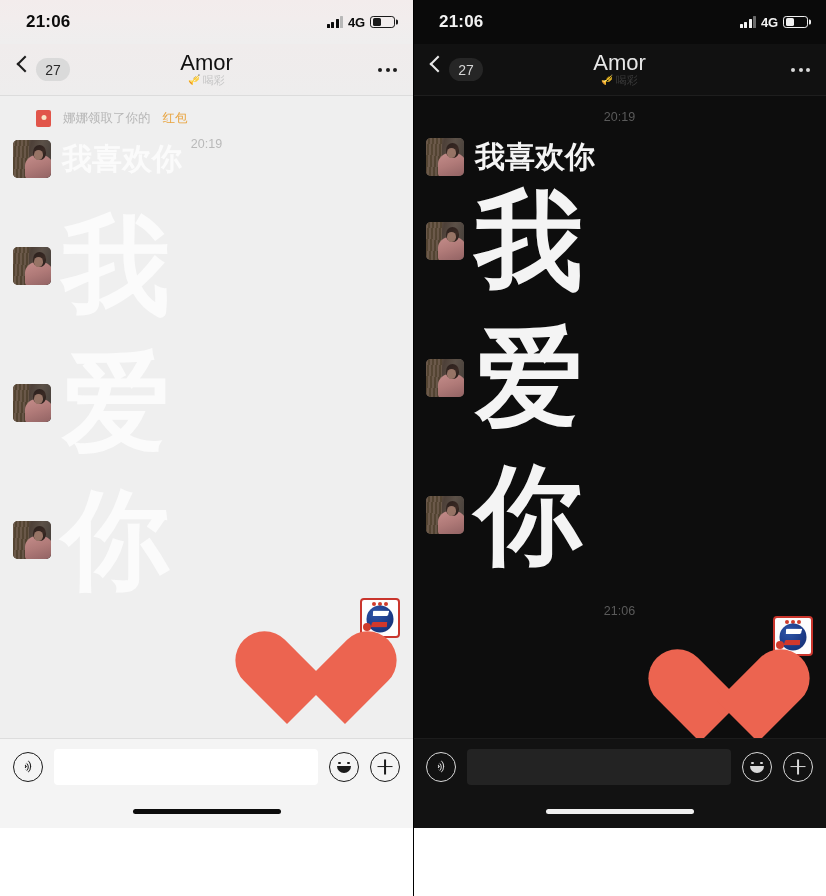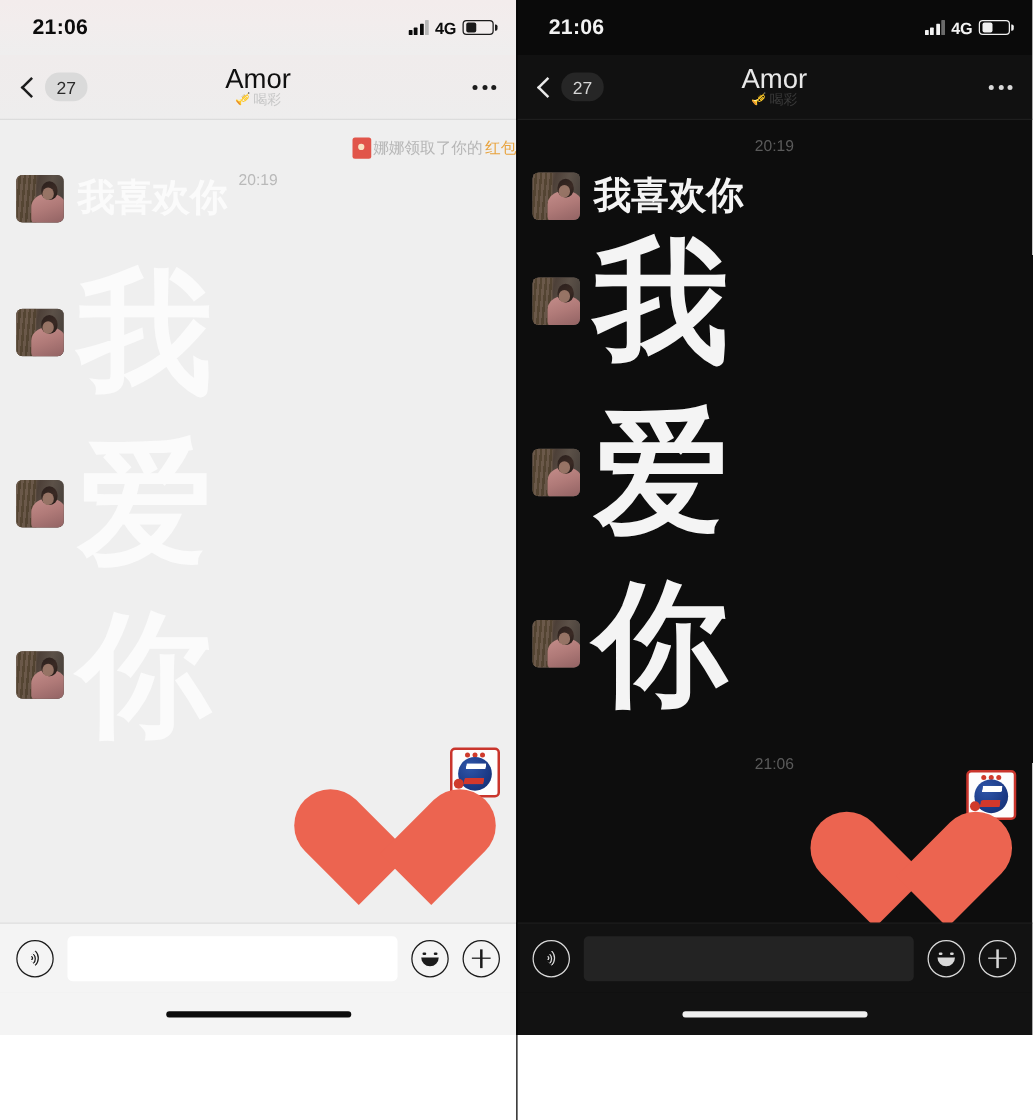--- a/index.html
+++ b/index.html
@@ -132,21 +132,21 @@
   .navbar {
     height: 52px;
     flex: 0 0 52px;
     display: flex;
     align-items: center;
     position: relative;
     padding: 0 16px;
   }
   .nav-back {
     display: flex;
-    align-items: center;
+    align-items: flex-start;
     gap: 5px;
     z-index: 3;
   }
   .chev {
     width: 12px; height: 12px;
     border-left: 2px solid;
     border-bottom: 2px solid;
     transform: rotate(45deg);
     margin-left: 3px;
   }
@@ -212,24 +212,25 @@
   
   .chat {
     flex: 1 1 auto;
     position: relative;
     overflow: hidden;
   }
 
   .sys-row {
     display: flex;
     align-items: center;
-    justify-content: flex-end;
-    gap: 2px;
+    justify-content: flex-start;
+    gap: 12px;
     padding-top: 14px;
     font-size: 12.5px;
+    padding-left: 36px;
   }
   .light .sys-row { color: #b6b6b6; }
   .hongbao-ico {
     width: 15px; height: 17px;
     background: #e1554a;
     border-radius: 2px;
     position: relative;
     flex: 0 0 auto;
   }
   .hongbao-ico::after {

